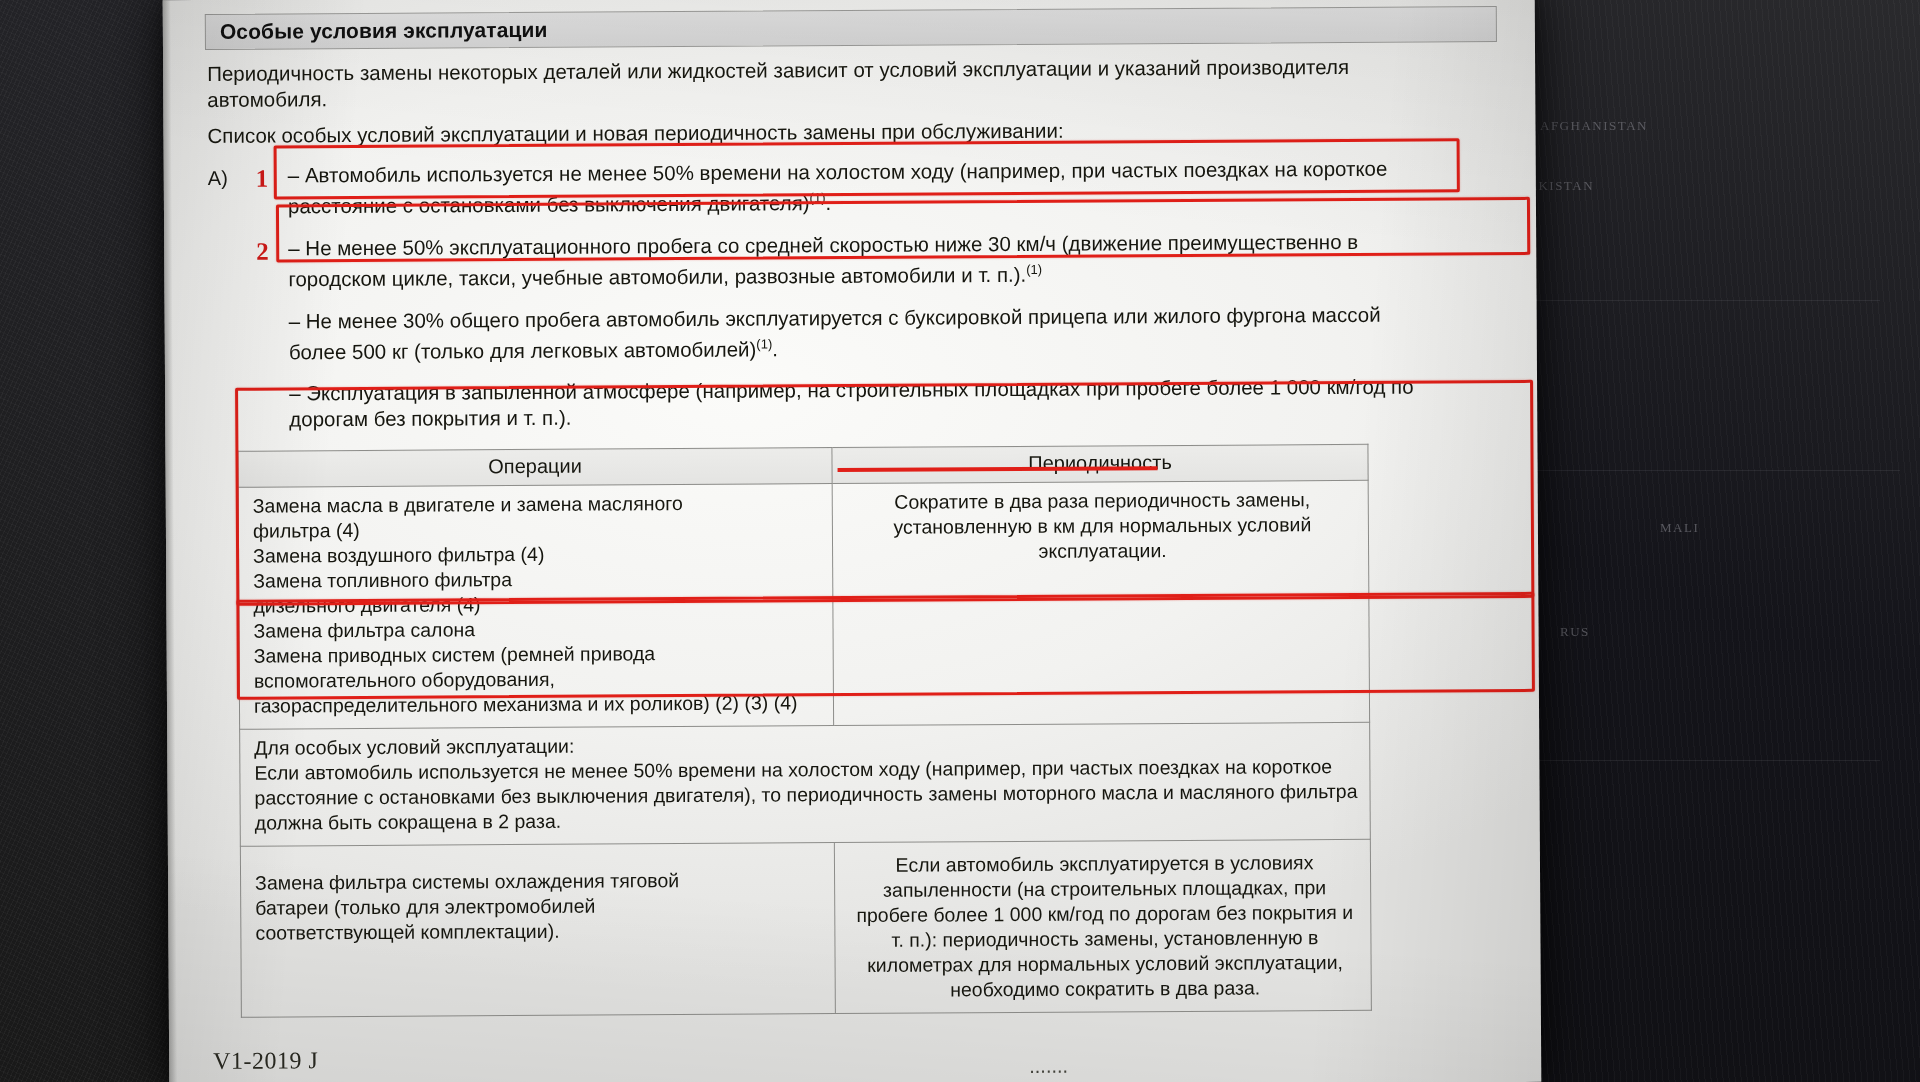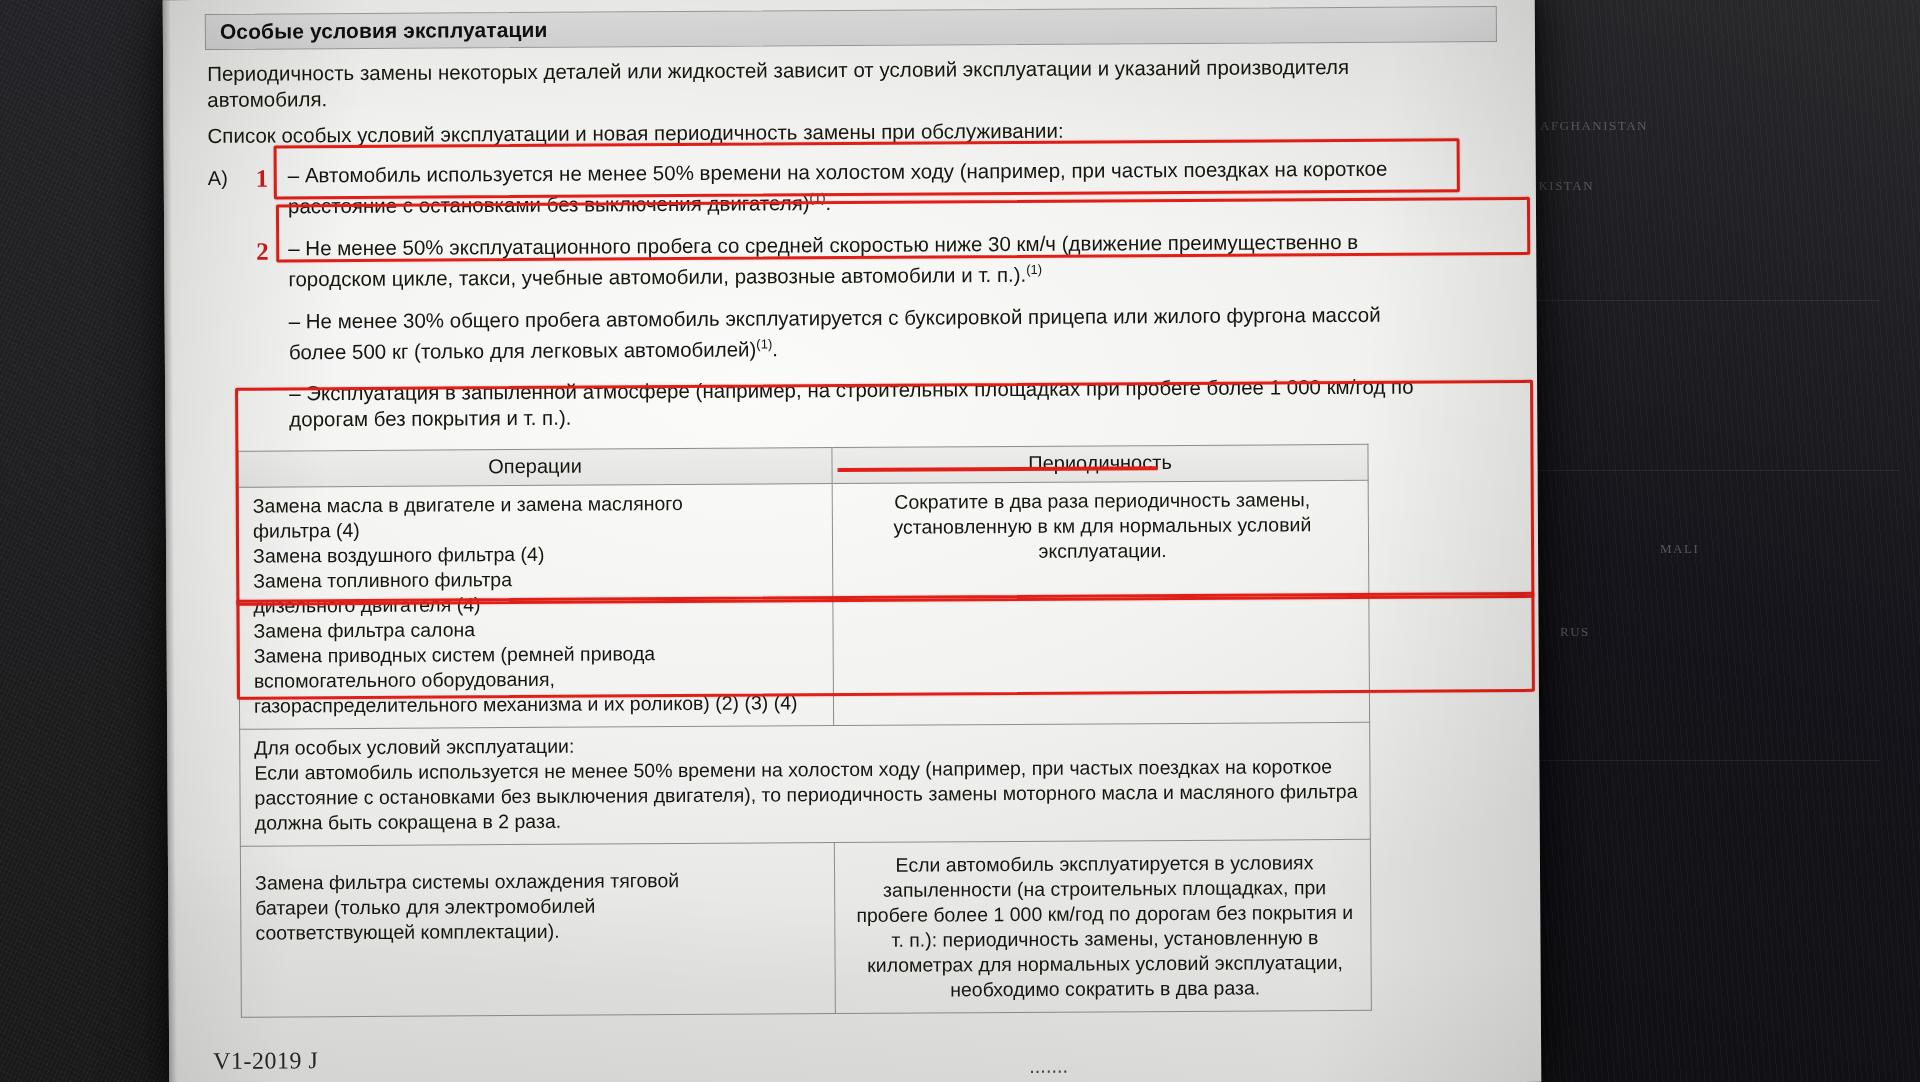--- a/index.html
+++ b/index.html
@@ -222,21 +222,21 @@
 </head>
 <body>
 
 <div id="stage">
 
   <div class="bg-fabric"></div>
 
   <div class="bg-map">
     <div class="map-label" style="left:40px; top:118px;">AFGHANISTAN</div>
     <div class="map-label" style="left:20px; top:178px;">PAKISTAN</div>
-    <div class="map-label" style="left:160px; top:541px;">MALI</div>
+    <div class="map-label" style="left:160px; top:520px;">MALI</div>
     <div class="map-label" style="left:60px; top:624px;">RUS</div>
     <div class="map-line" style="left:20px; top:300px; width:360px; height:1px;"></div>
     <div class="map-line" style="left:0px; top:470px; width:400px; height:1px;"></div>
     <div class="map-line" style="left:40px; top:760px; width:340px; height:1px;"></div>
   </div>
 
   <div id="sheet">
     <div class="sheet-edge-left"></div>
 
     <div id="content">

